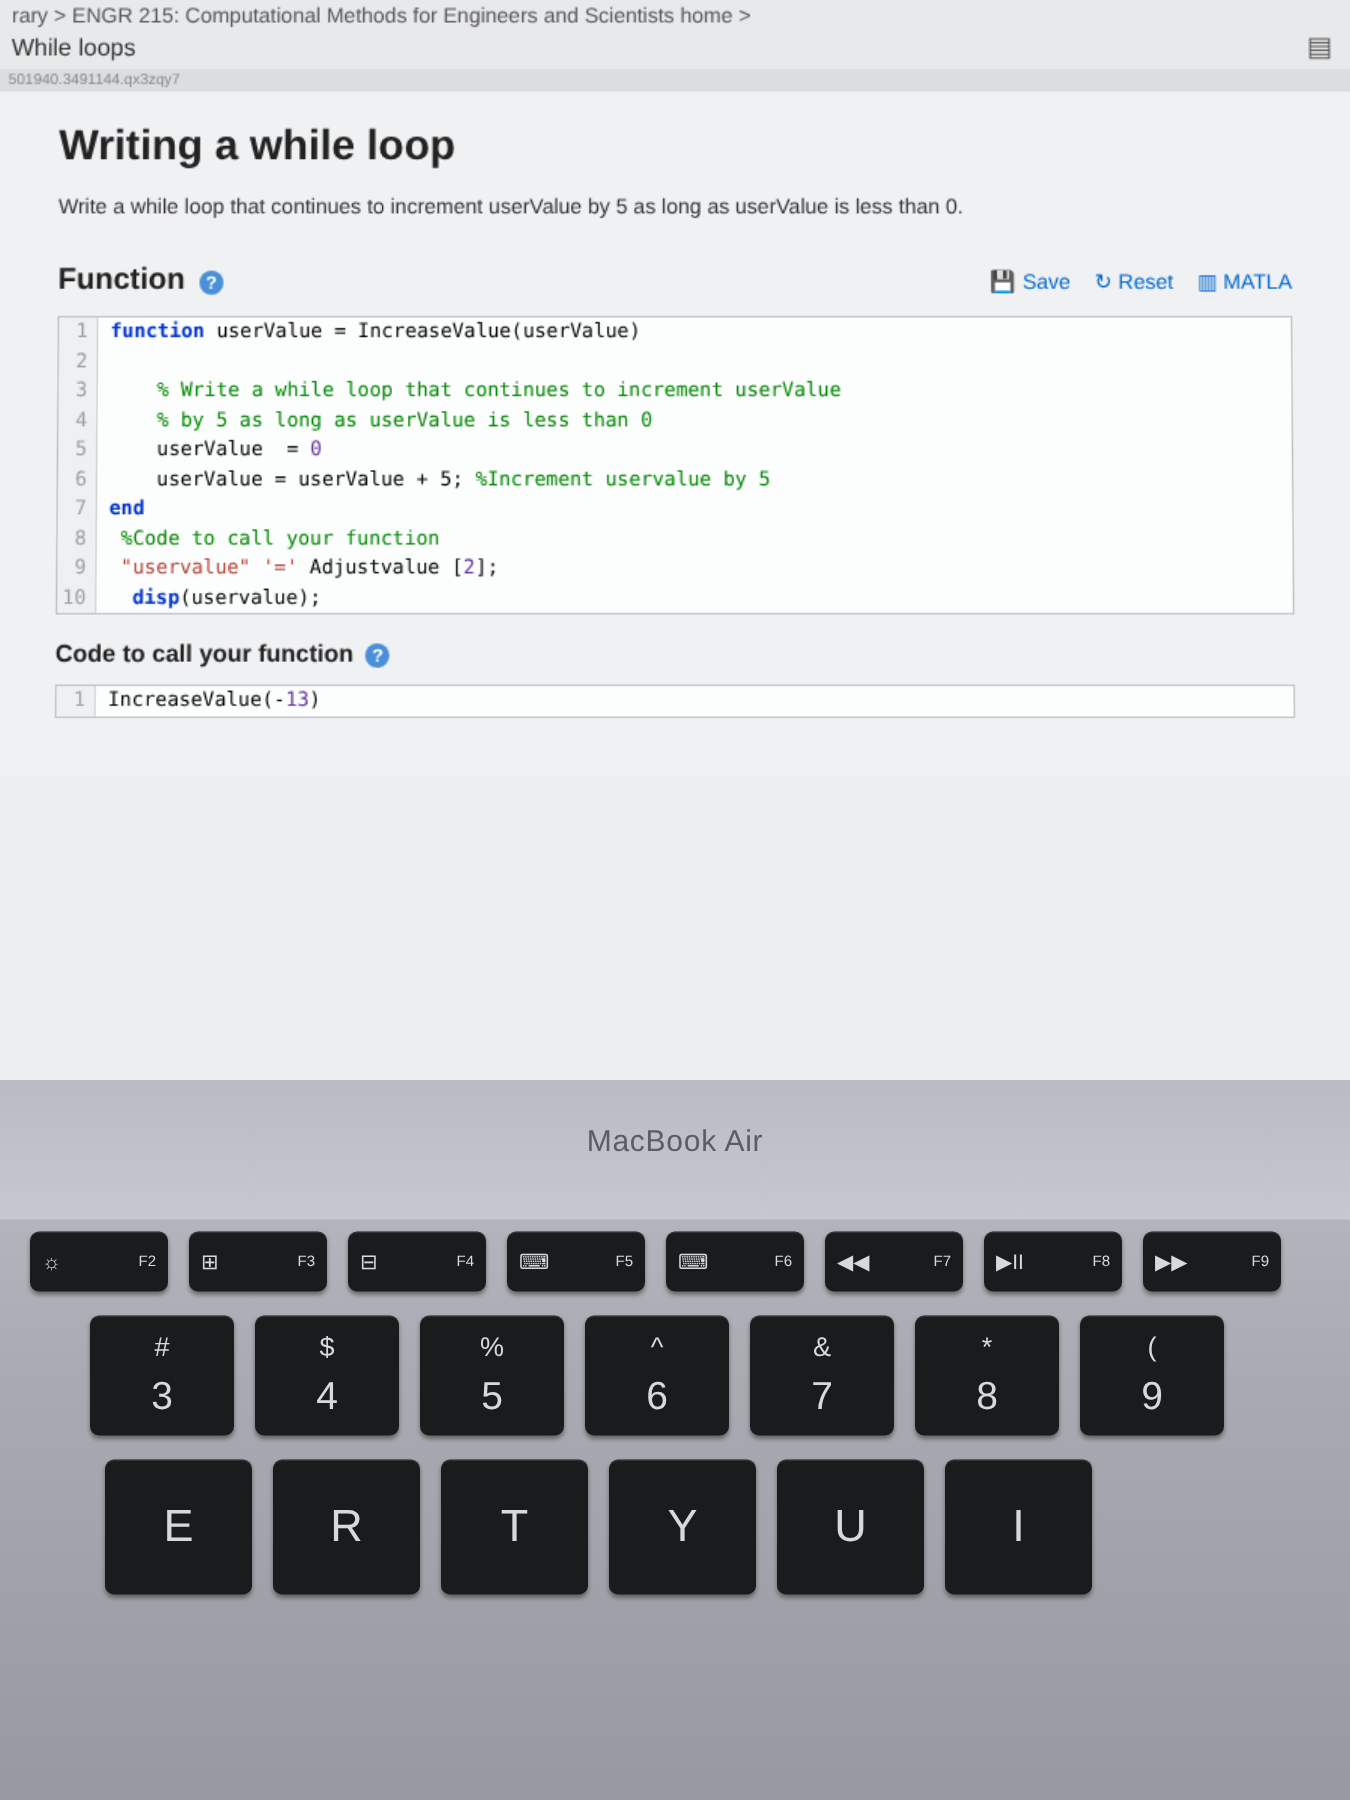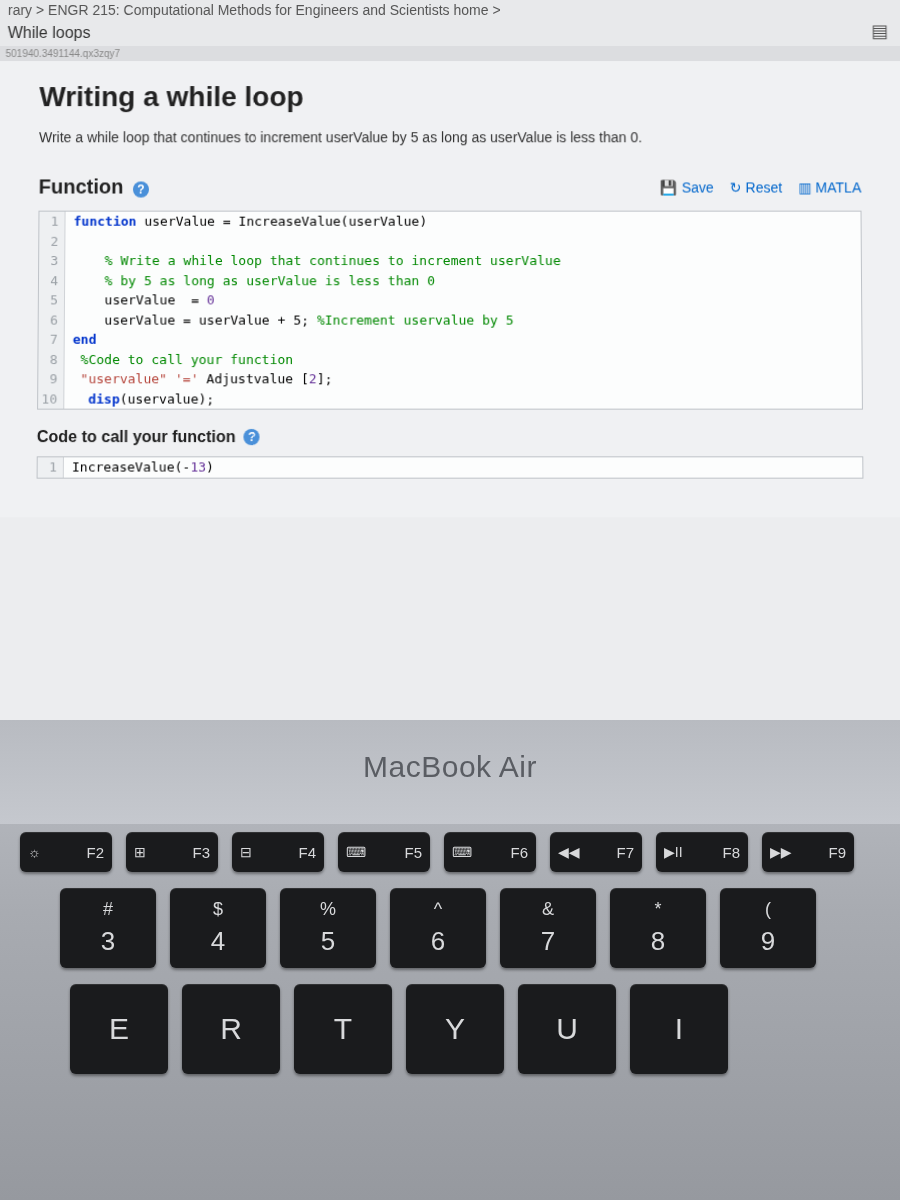--- a/index.html
+++ b/index.html
@@ -136,21 +136,21 @@
   .bezel {
     position: absolute;
     top: 720px;
     left: 0;
     width: 900px;
     height: 480px;
     background: linear-gradient(180deg, #8a8d93 0%, #b6b9bf 10%, #a8abb1 40%, #96999f 100%);
   }
   .mbair {
     text-align: center;
-    font-size: 30px;
+    font-size: 20px;
     color: #5a5d63;
     padding: 30px 0 40px;
     letter-spacing: 0.5px;
     font-weight: 400;
     background: linear-gradient(180deg, #b8bbc1 0%, #c5c8ce 100%);
   }
   .keyrow {
     display: flex;
     gap: 14px;
     padding: 8px 20px;
@@ -169,21 +169,21 @@
   }
   .fkey {
     width: 92px;
     height: 40px;
     font-size: 10px;
     flex-direction: row;
     justify-content: space-between;
     padding: 0 8px;
   }
   .fkey .fic { font-size: 14px; }
-  .fkey .flab { font-size: 15px; }
+  .fkey .flab { font-size: 10px; }
   .numkey {
     width: 96px;
     height: 80px;
     font-size: 14px;
   }
   .numkey .top { font-size: 18px; margin-bottom: 6px; }
   .numkey .bot { font-size: 26px; }
   .letkey {
     width: 98px;
     height: 90px;

